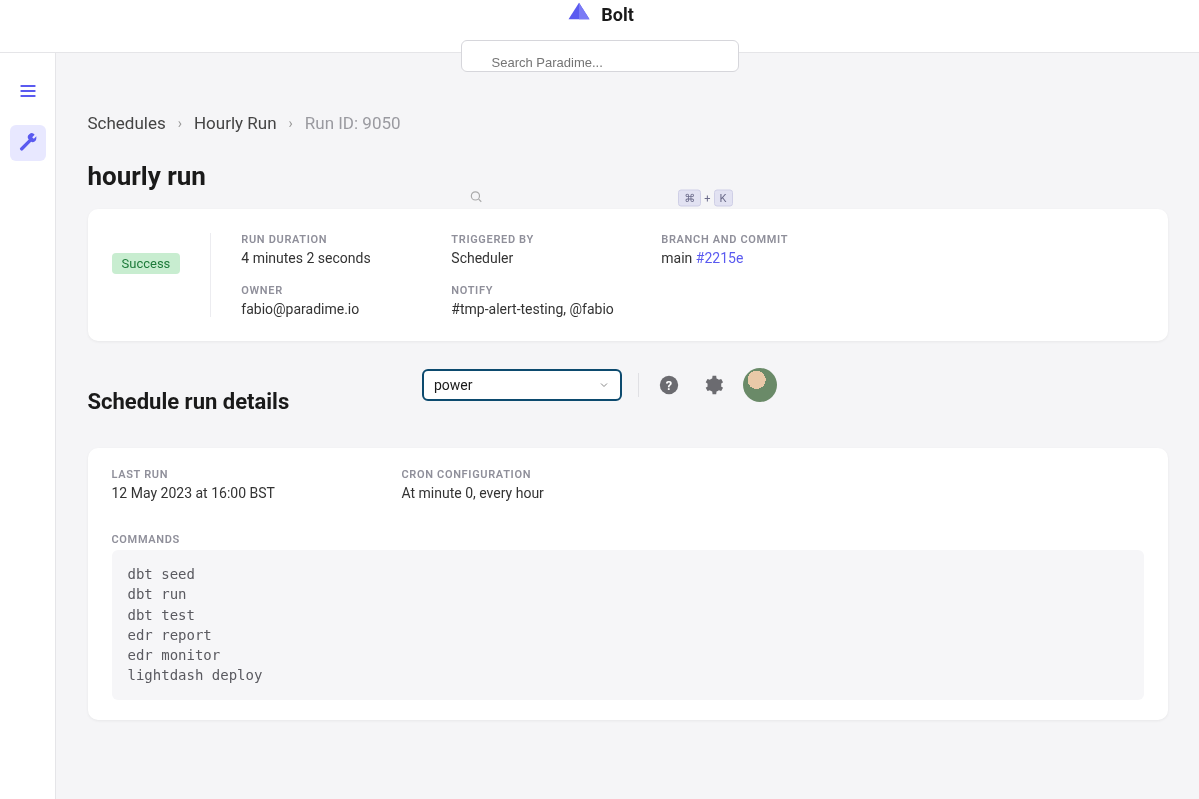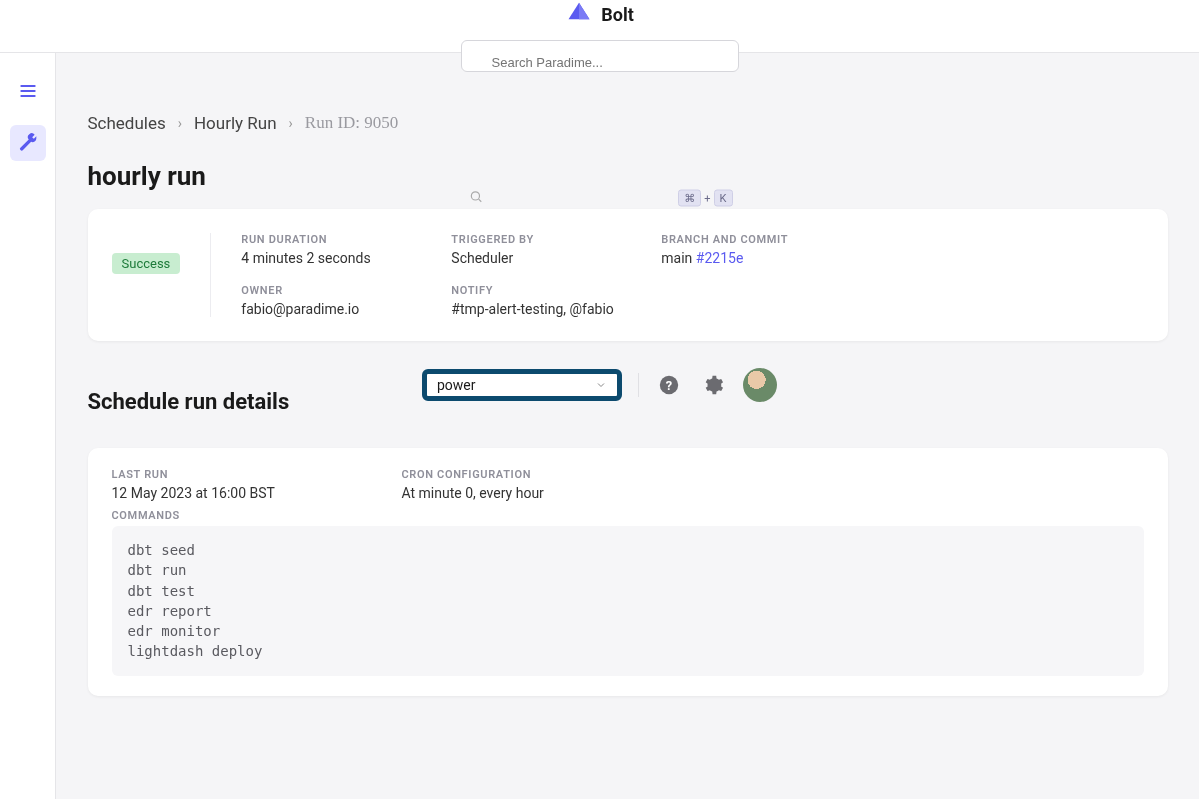--- a/index.html
+++ b/index.html
@@ -7,53 +7,53 @@
     
     .topbar { height: 53px; background: #fff; border-bottom: 1px solid #e5e5e8; display: flex; align-items: center; padding: 0 16px; gap: 12px; flex-direction: column; }
     .brand { display: flex; align-items: center; gap: 8px; font-weight: 700; font-size: 18px; }
     .brand-icon { width: 28px; height: 28px; }
     .search-wrap { margin-left: auto; margin-right: auto; position: relative; flex: 0 0 316px; }
     .search-input { width: 100%; height: 32px; border: 1px solid #d6d6db; border-radius: 6px; background: #fff; padding: 12px 70px 0 30px; font-size: 13px; color: #999; }
     .search-icon { position: absolute; left: 8px; top: 50%; transform: translateY(-50%); color: #aaa; }
     .search-kbd { position: absolute; right: 6px; top: 50%; transform: translateY(-50%); display: flex; gap: 3px; align-items: center; font-size: 11px; color: #6b6b8a; }
     .kbd { background: #e2e2f2; border-radius: 3px; padding: 1px 5px; font-size: 11px; border: 1px solid #cfcfe6; }
     .right-cluster { display: flex; align-items: center; gap: 16px; }
-    .workspace-select { height: 32px; width: 200px; border: 5px solid #0c4a6e; border-radius: 6px; background: #fff; display: flex; align-items: center; padding: 0 10px; justify-content: space-between; font-size: 14px; cursor: pointer; }
+    .workspace-select { height: 32px; width: 200px; border: 2px solid #0c4a6e; border-radius: 6px; background: #fff; display: flex; align-items: center; padding: 0 10px; justify-content: space-between; font-size: 14px; cursor: pointer; }
     .divider-v { width: 1px; height: 24px; background: #e0e0e4; }
     .icon-btn { width: 28px; height: 28px; display: flex; align-items: center; justify-content: center; color: #6b6b70; cursor: pointer; }
     .avatar { width: 34px; height: 34px; border-radius: 50%; background: radial-gradient(circle at 40% 35%, #e9c9a8 0 30%, #6a8a68 30% 100%); }
     
     .layout { display: flex; height: calc(100% - 53px); }
     .sidebar { width: 56px; background: #fff; border-right: 1px solid #e5e5e8; display: flex; flex-direction: column; align-items: center; padding-top: 20px; gap: 16px; }
     .side-btn { width: 36px; height: 36px; border-radius: 6px; display: flex; align-items: center; justify-content: center; cursor: pointer; color: #5a5af0; }
     .side-btn.active { background: #e8e8ff; }
     .menu-icon-svg { width: 20px; height: 20px; }
     
     .main { flex: 1; overflow-y: auto; padding: 60px 30px 30px 30px; }
     .container { max-width: 1080px; margin: 0 auto; }
     
     .breadcrumb { display: flex; align-items: center; gap: 12px; font-size: 17px; color: #555; margin-bottom: 28px; }
     .breadcrumb a { color: #444; text-decoration: none; cursor: pointer; }
     .breadcrumb .sep { color: #999; font-size: 14px; }
-    .breadcrumb .current { color: #9a9aa0; font-family: Liberation Serif, serif; }
+    .breadcrumb .current { color: #9a9aa0; }
     
     .page-title { font-size: 26px; font-weight: 700; margin-bottom: 18px; }
     
     .card { background: #fff; border-radius: 10px; box-shadow: 0 1px 3px rgba(0,0,0,0.06); padding: 24px; margin-bottom: 48px; }
     .summary-row { display: flex; align-items: flex-start; gap: 30px; }
     .status-col { display: flex; align-items: center; padding-top: 20px; }
     .status-badge { background: #c8edd0; color: #1e7b3a; font-size: 13px; padding: 3px 10px; border-radius: 4px; font-weight: 400; }
     .summary-grid { display: grid; grid-template-columns: 190px 190px 260px; column-gap: 20px; row-gap: 18px; border-left: 1px solid #ececf0; padding-left: 30px; }
     .field-label { font-size: 11px; letter-spacing: 0.06em; color: #8f8f9a; font-weight: 600; text-transform: uppercase; margin-bottom: 4px; }
     .field-value { font-size: 14px; color: #333; }
     .link { color: #5a5af0; cursor: pointer; }
     
     .section-title { font-size: 22px; font-weight: 700; margin-bottom: 34px; }
     .details-card { background: #fff; border-radius: 10px; box-shadow: 0 1px 3px rgba(0,0,0,0.06); padding: 20px 24px; }
-    .details-grid { display: grid; grid-template-columns: 270px 270px 300px; column-gap: 20px; margin-bottom: 8px; }
+    .details-grid { display: grid; grid-template-columns: 270px 270px 300px; column-gap: 20px; margin-bottom: 32px; }
     .commands-block { background: #f6f6f8; border-radius: 6px; padding: 14px 16px; font-family: ui-monospace, SFMono-Regular, Menlo, monospace; font-size: 14px; color: #5a5a60; white-space: pre; line-height: 1.45; }
   </style>
 </head>
 <body>
 
 <div class="topbar">
   <div class="brand">
     <svg class="brand-icon" viewBox="0 0 32 32">
         <path d="M16 3 L28 22 L4 22 Z" fill="#5a5af0"></path>
         <path d="M16 3 L28 22 L16 22 Z" fill="#7a7af5"></path>

